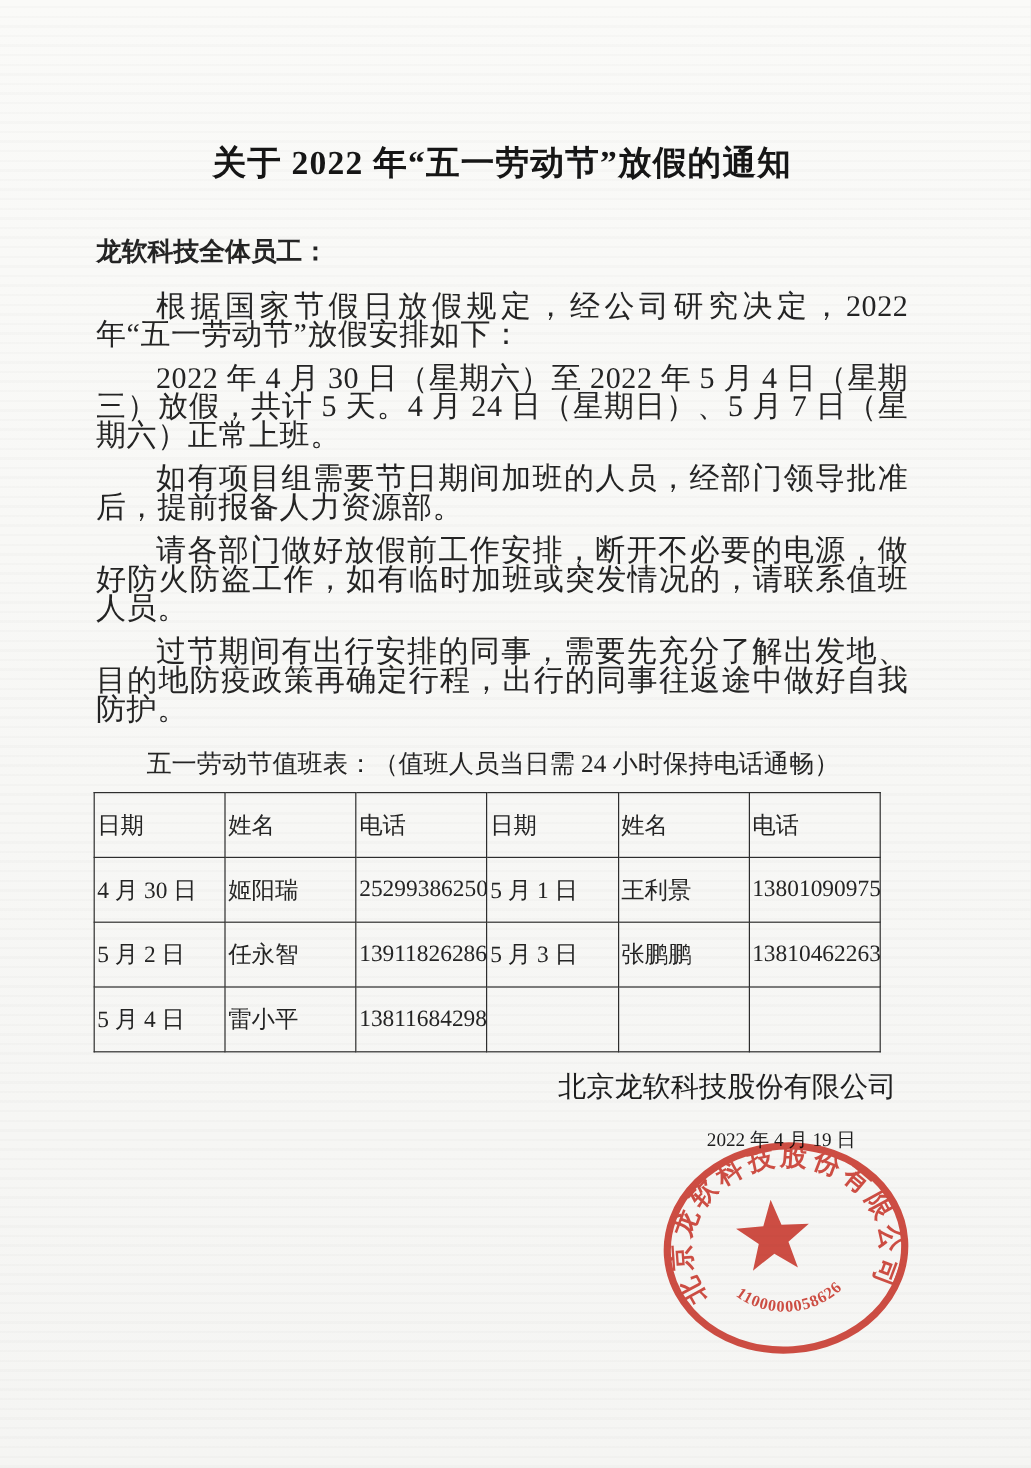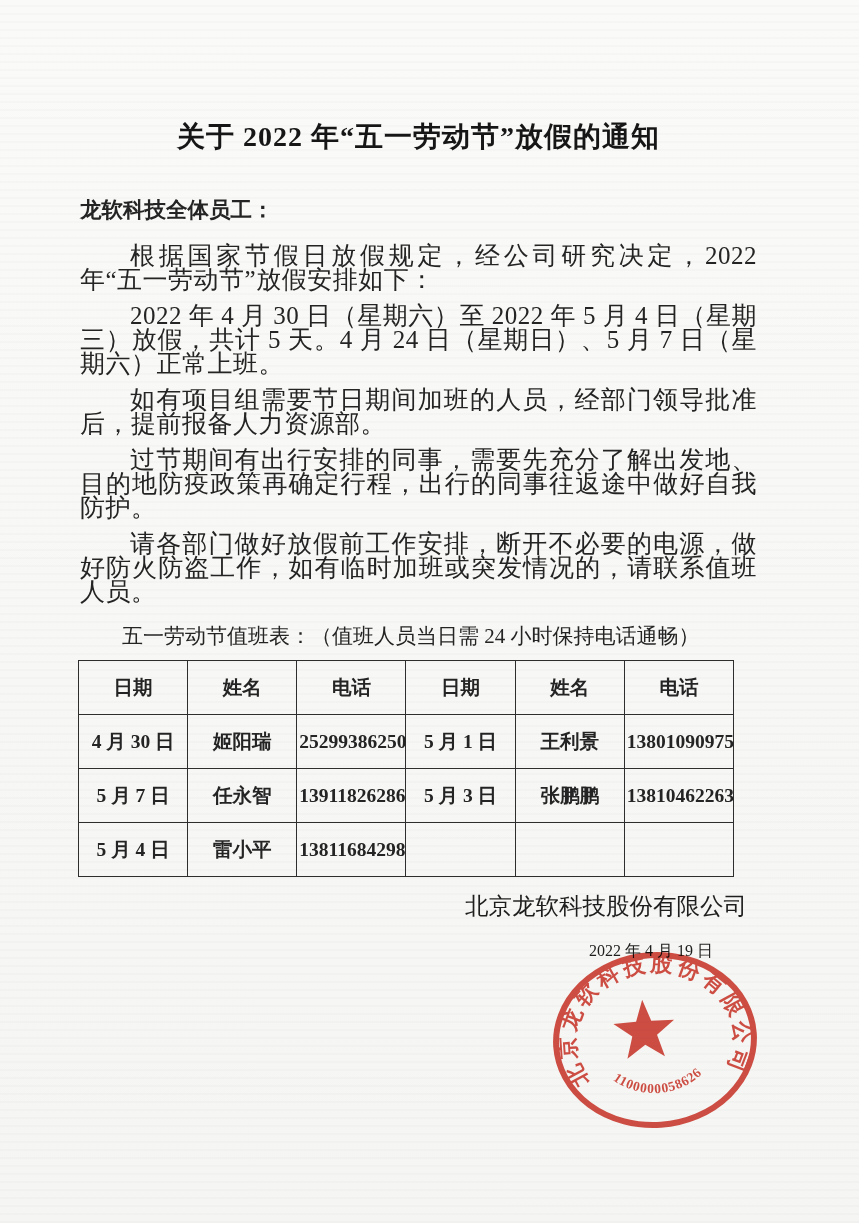--- a/index.html
+++ b/index.html
@@ -50,23 +50,23 @@
   table.duty{
     border-collapse:collapse;
     margin-left:-2px;
     margin-top:4px;
     width:656px;
     table-layout:fixed;
   }
   table.duty th, table.duty td{
     border:1.2px solid #2e2e2e;
     height:53px;
-    text-align:center;
+    text-align:left;
     vertical-align:middle;
-    font-weight:bold;
+    font-weight:normal;
     font-size:19.5px;
     padding:0 2px;
     color:#242424;
   }
   .footer-company{
     margin-top:14px;
     text-align:right;
     padding-right:10px;
     font-size:23.5px;
     line-height:30px;
@@ -98,22 +98,22 @@
 <div class="page">
   <div class="content">
 
     <h1 class="doc-title">关于 2022 年“五一劳动节”放假的通知</h1>
 
     <div class="salutation">龙软科技全体员工：</div>
 
     <p class="para">根据国家节假日放假规定，经公司研究决定，2022 年“五一劳动节”放假安排如下：</p>
     <p class="para">2022 年 4 月 30 日（星期六）至 2022 年 5 月 4 日（星期三）放假，共计 5 天。4 月 24 日（星期日）、5 月 7 日（星期六）正常上班。</p>
     <p class="para">如有项目组需要节日期间加班的人员，经部门领导批准后，提前报备人力资源部。</p>
+    <p class="para">请各部门做好放假前工作安排，断开不必要的电源，做好防火防盗工作，如有临时加班或突发情况的，请联系值班人员。</p>
     <p class="para">过节期间有出行安排的同事，需要先充分了解出发地、目的地防疫政策再确定行程，出行的同事往返途中做好自我防护。</p>
-    <p class="para">请各部门做好放假前工作安排，断开不必要的电源，做好防火防盗工作，如有临时加班或突发情况的，请联系值班人员。</p>
 
     <div class="table-caption">五一劳动节值班表：（值班人员当日需 24 小时保持电话通畅）</div>
 
     <table class="duty">
       <thead>
         <tr>
           <th>日期</th>
           <th>姓名</th>
           <th>电话</th>
           <th>日期</th>
@@ -124,21 +124,21 @@
       <tbody>
         <tr>
           <td>4 月 30 日</td>
           <td>姬阳瑞</td>
           <td>25299386250</td>
           <td>5 月 1 日</td>
           <td>王利景</td>
           <td>13801090975</td>
         </tr>
         <tr>
-          <td>5 月 7 日</td>
+          <td>5 月 2 日</td>
           <td>任永智</td>
           <td>13911826286</td>
           <td>5 月 3 日</td>
           <td>张鹏鹏</td>
           <td>13810462263</td>
         </tr>
         <tr>
           <td>5 月 4 日</td>
           <td>雷小平</td>
           <td>13811684298</td>

